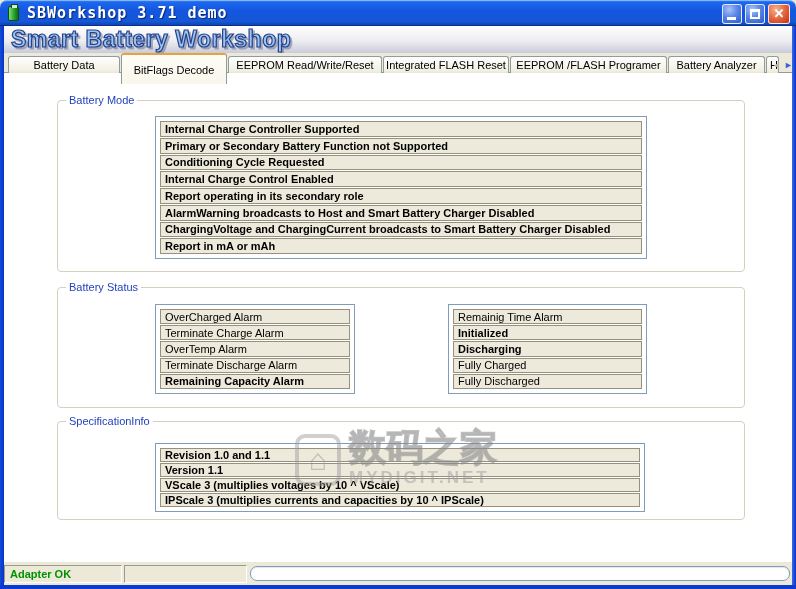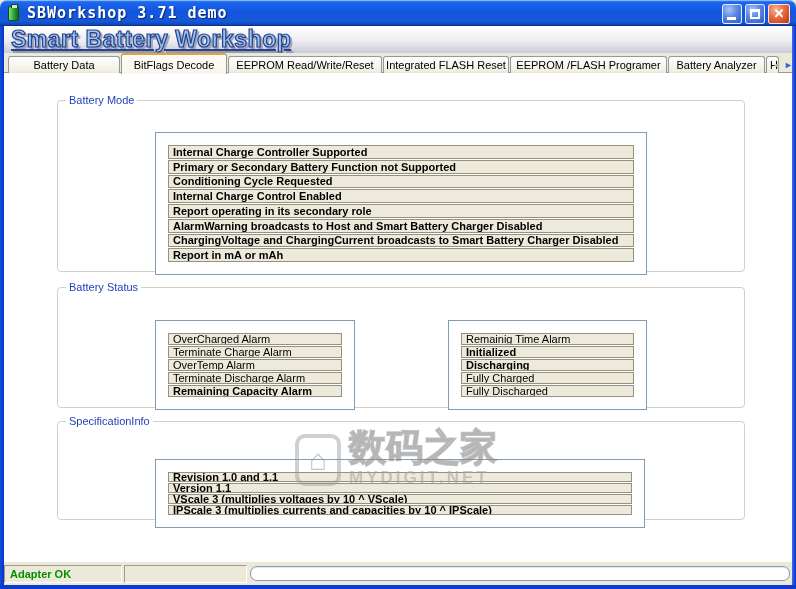--- a/index.html
+++ b/index.html
@@ -70,42 +70,41 @@
     background: linear-gradient(180deg,#FFFFFF 0%, #EDEDF2 55%, #C9CBD9 100%);
     overflow:hidden; z-index:10;
   }
   .logotext {
     margin-left:7px; line-height:26px;
     font-size:23px; font-weight:900; letter-spacing:0.5px;
     color:#9CC6EE;
     -webkit-text-stroke: 1.2px #27418C;
     filter: drop-shadow(2px 2px 0 rgba(105,115,145,.55));
     white-space:nowrap;
-    text-decoration:underline;
   }
 
   
   .tabstrip {
     position:absolute; left:4px; top:53px; width:788px; height:20px;
     background:#ECE9D8; z-index:11;
   }
   .tabstrip::after {
     content:""; position:absolute; left:0; right:0; bottom:0; height:1px; background:#919B9C;
   }
   .tab {
     position:absolute; top:3px; height:17px;
     background: linear-gradient(180deg,#FEFEFD 0%, #F2F0E4 85%, #E8E5D5 100%);
     border:1px solid #919B9C; border-bottom:none;
     border-radius:3px 3px 0 0;
     font-size:11px; color:#000;
     display:flex; align-items:center; justify-content:center;
     white-space:nowrap; overflow:hidden; cursor:default; z-index:12;
   }
   .tab.active {
-    top:0; height:21px;
+    top:0; height:31px;
     background: linear-gradient(180deg,#FDFCF6 0%, #F8F6EC 100%);
     border-top:2px solid #E8A23C;
     z-index:14;
   }
   .tab-scroll {
     position:absolute; top:6px; width:11px; height:13px;
     font-size:9px; line-height:13px; text-align:center; cursor:default; z-index:15;
   }
   .ts-left  { left:767px; color:#B4B4AC; }
   .ts-right { left:779px; color:#3C64D8; }
@@ -122,21 +121,21 @@
   }
   .glabel {
     position:absolute; top:-8px; left:8px;
     background:#fff; padding:0 3px;
     font-size:11px; color:#2242B8; line-height:14px;
   }
 
   .tbl {
     position:absolute;
     border:1px solid #7F9DB9; background:#fff;
-    display:flex; flex-direction:column; gap:1px; padding:12px;margin-top:16px;
+    display:flex; flex-direction:column; gap:1px; padding:4px;
   }
   .row {
     flex:1;
     background:#EDEADB;
     border:1px solid #94927F;
     display:flex; align-items:center;
     padding-left:4px;
     font-size:11px; color:#000;
     white-space:nowrap; overflow:hidden;
   }

